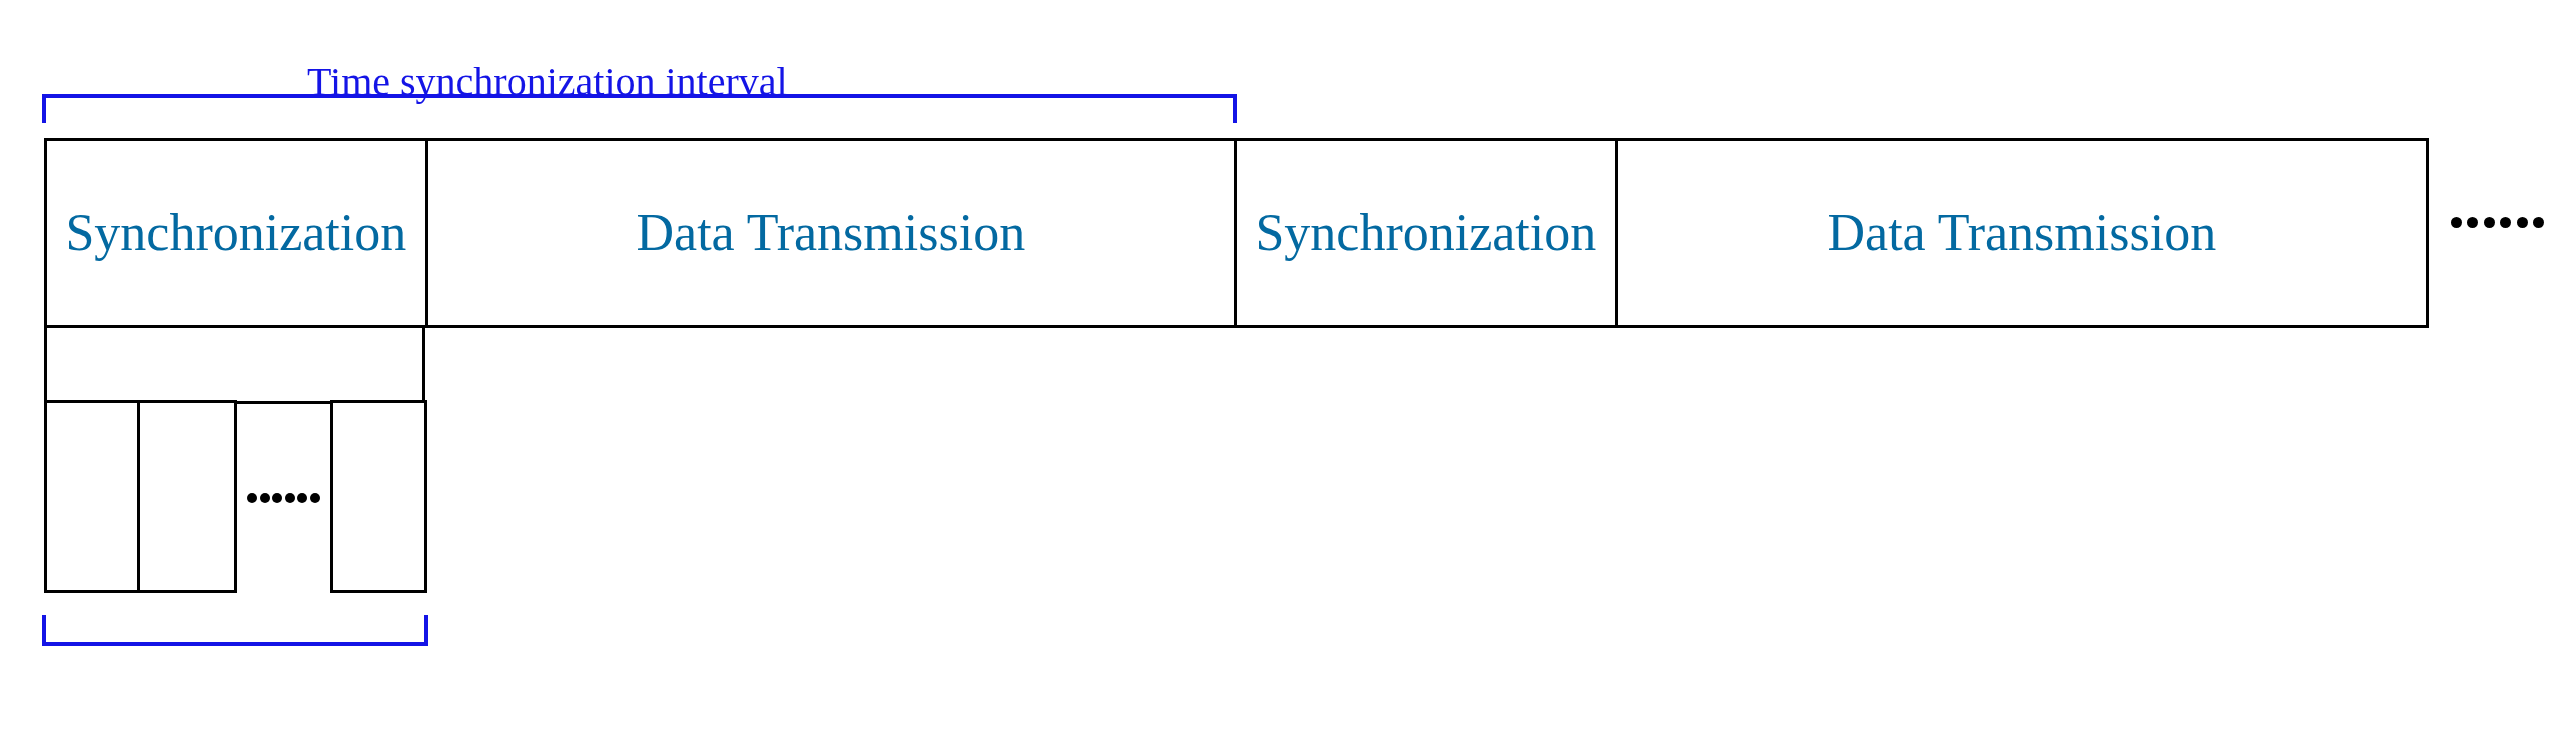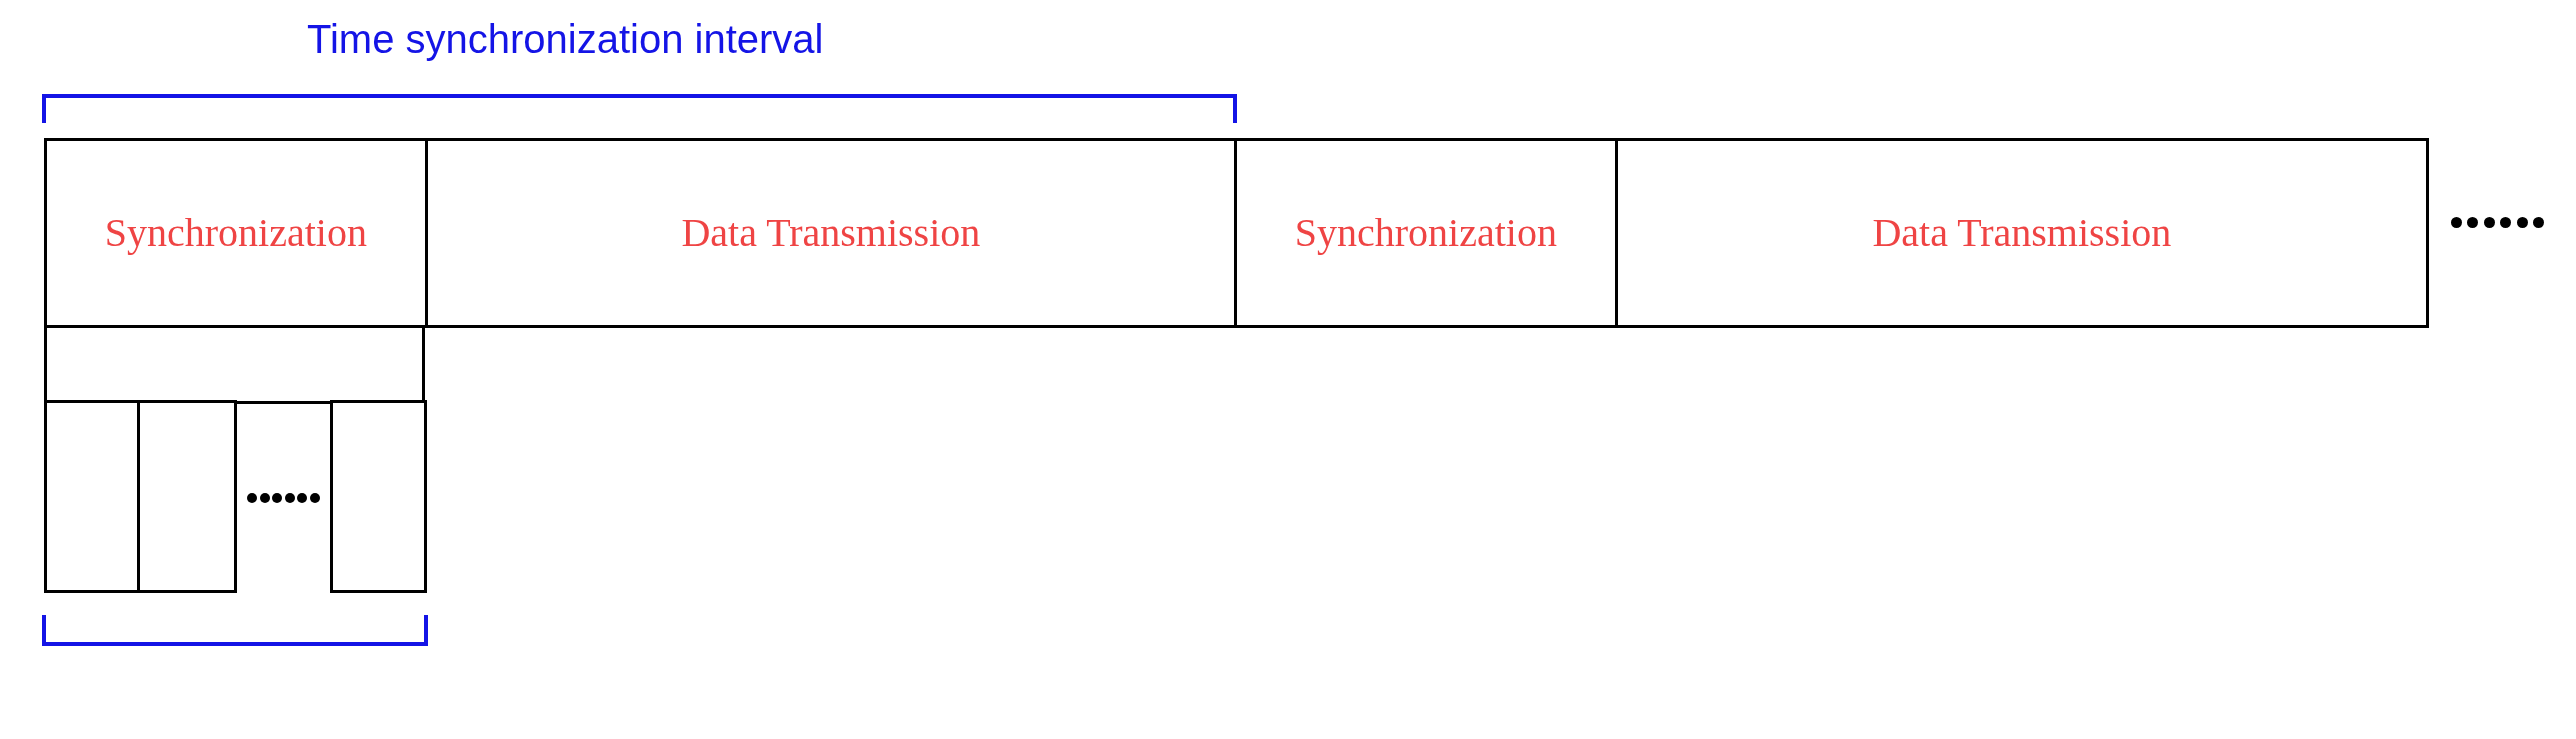--- a/index.html
+++ b/index.html
@@ -18,25 +18,26 @@
     overflow: hidden;
   }
 
   
   .label-blue {
     position: absolute;
     color: #1414e6;
     font-size: 40px;
     line-height: 1;
     white-space: nowrap;
-    font-family: Liberation Sans, sans-serif;
+    font-family: Liberation Serif, serif;
+    margin-top: 43px;
   }
   .cell-text {
-    color: #ef4444;
-    font-size: 40px;
+    color: #0369a1;
+    font-size: 52px;
     line-height: 1;
     white-space: nowrap;
     font-family: "Liberation Serif", "DejaVu Serif", serif;
   }
 
   
   #timeline {
     position: absolute;
     left: 44px;
     top: 138px;

